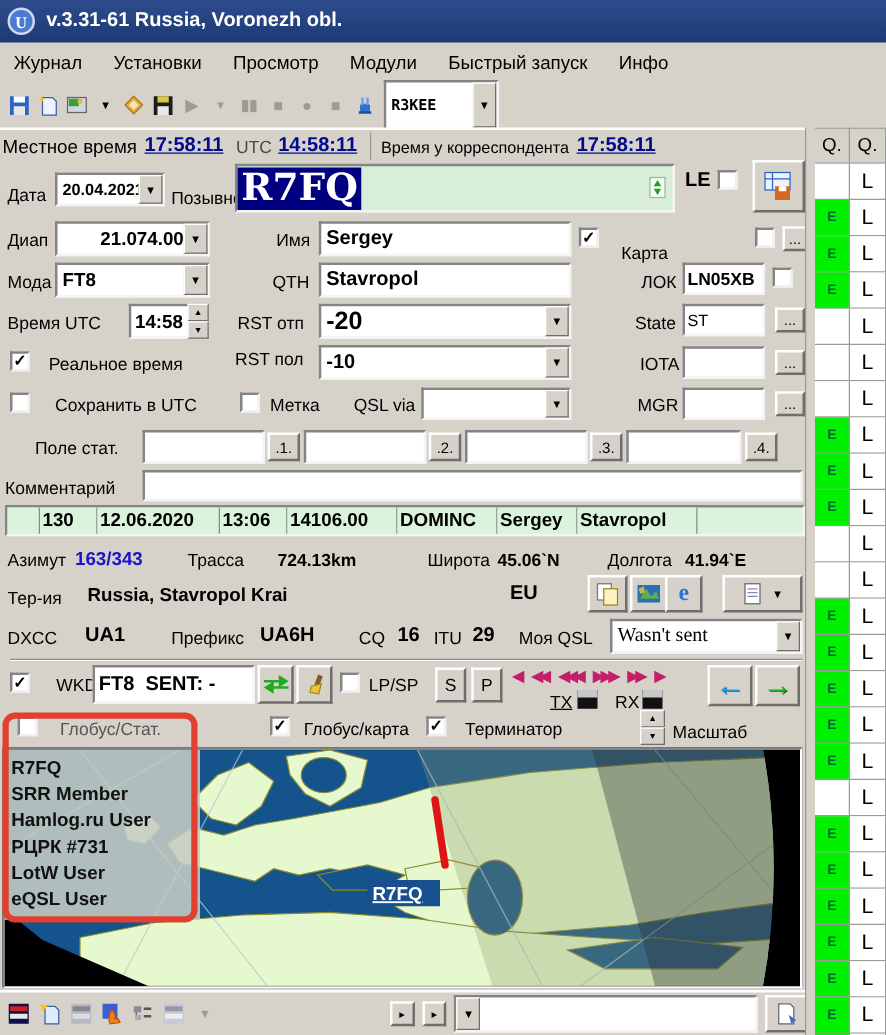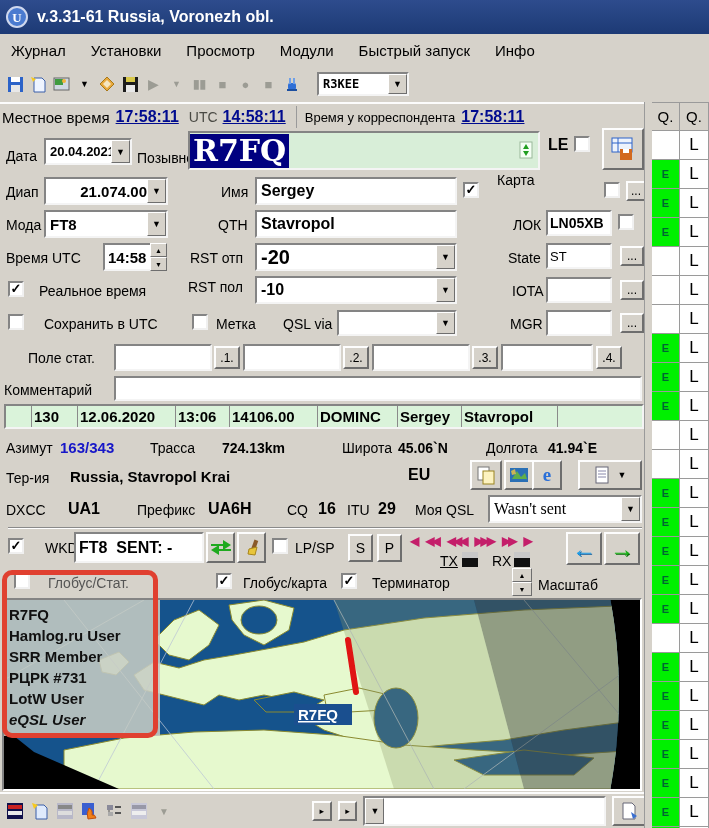--- a/index.html
+++ b/index.html
@@ -88,21 +88,21 @@
     <span class="icon18" style="color:#9c9c94;font-size:13px;">●</span>
     <span class="icon18" style="color:#9c9c94;font-size:13px;">■</span>
     <span class="icon18">
         <svg width="17" height="17">
           <rect x="5" y="7" width="8" height="7" rx="2" fill="#2f6fd6"></rect>
           <rect x="6" y="2" width="2" height="6" fill="#6fa0e8"></rect>
           <rect x="10" y="2" width="2" height="6" fill="#6fa0e8"></rect>
           <rect x="4" y="13" width="10" height="2" fill="#1c4fa0"></rect>
         </svg>
       </span>
-    <span class="combo sunken" style="width:92px;height:24px;margin-left:12px;">
+    <span class="combo sunken" style="width:92px;height:40px;margin-left:2px;">
       <span class="cval" style="font-family:'DejaVu Sans Mono',monospace;font-size:12px;">R3KEE</span>
       <span class="dd">▼</span>
     </span>
   </div>
 
   <div class="abs" style="left:0;top:102px;width:646px;height:28px;border-top:2px solid #fcfcfc;display:flex;align-items:center;padding-left:2px;white-space:nowrap;">
     <span class="lbl" style="font-size:15px;">Местное время</span>
     <span class="time" style="margin-left:6px;">17:58:11</span>
     <span class="lbl" style="margin-left:10px;color:#4a4a44;">UTC</span>
     <span class="time" style="margin-left:5px;">14:58:11</span>
@@ -142,21 +142,21 @@
   <span class="abs lbl" style="left:6px;top:184px;">Диап</span>
   <div class="abs combo sunken" style="left:44px;top:177px;width:124px;height:28px;text-align:right;">
     <span class="cval" style="font-size:15px;">21.074.00</span>
     <span class="dd">▼</span>
   </div>
   <span class="abs lbl" style="left:221px;top:184px;">Имя</span>
   <div class="abs sunken" style="left:255px;top:177px;width:202px;height:28px;display:flex;align-items:center;">
     <span style="font-weight:bold;font-size:16px;padding-left:4px;">Sergey</span>
   </div>
   <span class="abs cb checked" style="left:463px;top:182px;"></span>
-  <span class="abs lbl" style="left:497px;top:172px;text-align:center;">Карта</span>
+  <span class="abs lbl" style="left:497px;top:194px;text-align:center;">Карта</span>
   <span class="abs cb" style="left:604px;top:182px;"></span>
   <div class="abs raised btn" style="left:626px;top:181px;width:20px;height:20px;">
     <span>...</span>
   </div>
 
   <span class="abs lbl" style="left:6px;top:217px;">Мода</span>
   <div class="abs combo sunken" style="left:44px;top:210px;width:124px;height:28px;">
     <span class="cval" style="font-size:15px;">FT8</span>
     <span class="dd">▼</span>
   </div>
@@ -404,25 +404,25 @@
       </g>
 
       <polygon points="0,128 30,152 115,189 0,189" fill="#000"></polygon>
 
       <rect x="290" y="104" width="58" height="21" fill="#1a4f8f"></rect>
       <text x="294" y="120" fill="#fff" font-family="Liberation Sans" font-size="15" font-weight="bold" text-decoration="underline">R7FQ</text>
     </svg>
 
     <div id="infopanel" style="position:absolute;left:0;top:0;width:156px;height:136px;background:rgba(198,204,196,0.88);padding:4px 0 0 5px;box-sizing:border-box;">
         <div style="font-weight: bold; font-size: 15px; line-height: 21px; color: rgb(17, 17, 17); white-space: nowrap;">R7FQ</div>
+        <div style="font-weight: bold; font-size: 15px; line-height: 21px; color: rgb(17, 17, 17); white-space: nowrap;">SRR Member</div>
         <div style="font-weight: bold; font-size: 15px; line-height: 21px; color: rgb(17, 17, 17); white-space: nowrap;">Hamlog.ru User</div>
-        <div style="font-weight: bold; font-size: 15px; line-height: 21px; color: rgb(17, 17, 17); white-space: nowrap;">SRR Member</div>
         <div style="font-weight: bold; font-size: 15px; line-height: 21px; color: rgb(17, 17, 17); white-space: nowrap;">РЦРК #731</div>
         <div style="font-weight: bold; font-size: 15px; line-height: 21px; color: rgb(17, 17, 17); white-space: nowrap;">LotW User</div>
-        <div style="font-weight: bold; font-size: 15px; line-height: 21px; color: rgb(17, 17, 17); white-space: nowrap; font-style: italic;">eQSL User</div>
+        <div style="font-weight: bold; font-size: 15px; line-height: 21px; color: rgb(17, 17, 17); white-space: nowrap;">eQSL User</div>
       </div>
   </div>
 
   <div class="abs" style="left:2px;top:570px;width:156px;height:168px;border:5px solid #e04030;border-radius:10px;pointer-events:none;"></div>
 
   <div class="abs" style="left:0;top:792px;width:646px;height:36px;border-top:2px solid #fcfcfc;display:flex;align-items:center;gap:6px;padding-left:6px;">
     <span class="icon18">
         <svg width="18" height="18">
           <rect x="1" y="1" width="16" height="16" fill="#10104a"></rect>
           <rect x="2" y="3" width="14" height="4" fill="#c82222"></rect>

